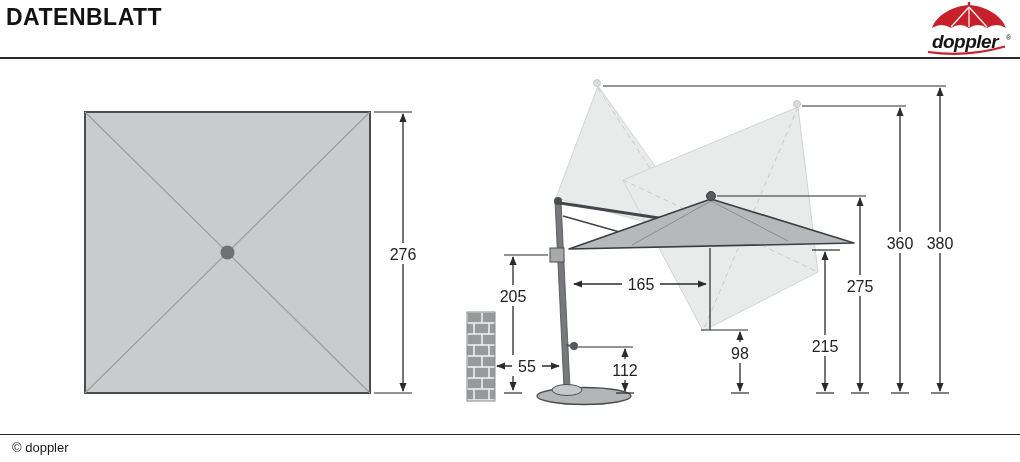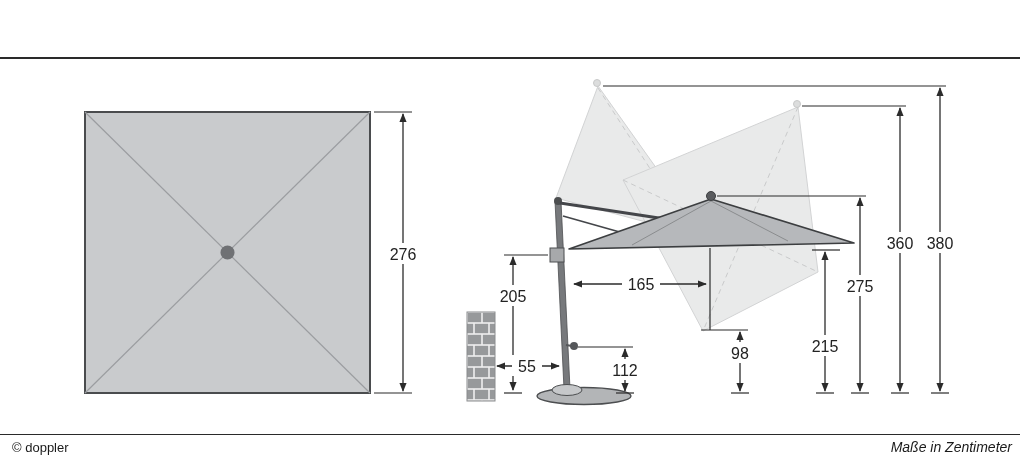--- a/index.html
+++ b/index.html
@@ -26,20 +26,38 @@
   .ghost { fill:#e9eaea; stroke:#d2d3d4; stroke-width:1; }
   .ghostdash { stroke:#c9cacb; stroke-width:1; stroke-dasharray:5 4; fill:none; }
   .logo-word { font-size:19px; font-weight:bold; font-style:italic; fill:#161616; text-anchor:middle; letter-spacing:-0.5px; }
   .logo-reg { font-size:7px; fill:#161616; }
 </style>
 </head>
 <body>
 
 <div class="page">
 
+  <div class="header">
+    <div class="page-title">DATENBLATT</div>
+
+    <div class="logo">
+      <svg viewBox="0 0 96 55" width="96" height="55">
+        <g>
+          <line x1="51" y1="1" x2="51" y2="6" stroke="#c8202a" stroke-width="2.4"></line>
+          <path d="M51,4 C36,5 19,13 14,27 Q23.5,21 33,27 Q42,21 51,27 Q60,21 69,27 Q78.5,21 88,27 C83,13 66,5 51,4 Z" fill="#c8202a" stroke="none"></path>
+          <line x1="51" y1="6" x2="33" y2="26" stroke="#ffffff" stroke-width="1.2"></line>
+          <line x1="51" y1="6" x2="51" y2="26" stroke="#ffffff" stroke-width="1.2"></line>
+          <line x1="51" y1="6" x2="69" y2="26" stroke="#ffffff" stroke-width="1.2"></line>
+        </g>
+        <text class="logo-word" x="47" y="47">doppler</text>
+        <text class="logo-reg" x="88" y="39">®</text>
+        <path d="M10,51 Q48,56.5 87,45.5" stroke="#c8202a" stroke-width="2.2" fill="none"></path>
+      </svg>
+    </div>
+  </div>
   <div class="rule rule-top"></div>
 
   <svg class="diagram" viewBox="0 0 1020 462" width="1020" height="462">
     <defs>
       <marker id="arr" viewBox="0 0 10 10" refX="9" refY="5" markerWidth="7" markerHeight="7" orient="auto-start-reverse">
         <path d="M0,1 L10,5 L0,9 Z" fill="#2b2b2b"></path>
       </marker>
       <pattern id="brick" x="467" y="312" width="30" height="22" patternUnits="userSpaceOnUse">
         <rect width="30" height="22" fill="#efefef"></rect>
         <rect x="0.8" y="0.8" width="13.4" height="9.4" fill="#97999b"></rect>
@@ -167,15 +185,14 @@
     <g>
       <line class="reftick" x1="578" y1="347" x2="633" y2="347"></line>
       <line class="dimline" x1="625" y1="349" x2="625" y2="391" marker-start="url(#arr)" marker-end="url(#arr)"></line>
       <rect x="606" y="359" width="38" height="21" fill="#ffffff"></rect>
       <text class="dimtxt" x="625" y="376">112</text>
     </g>
   </svg>
 
   <div class="rule rule-bottom"></div>
   <div class="footer-left">© doppler</div>
-  <div class="footer-right">Maße in Zentimeter</div>
 
 </div>
 
 </body></html>

